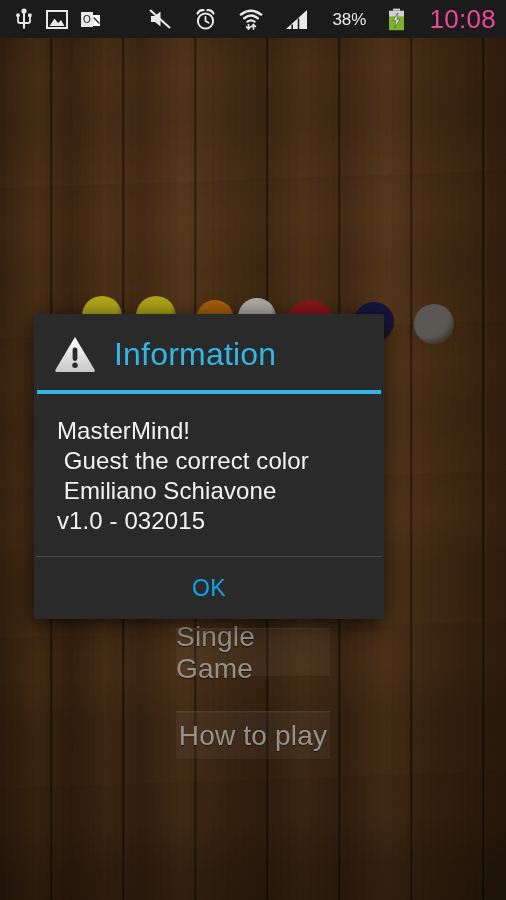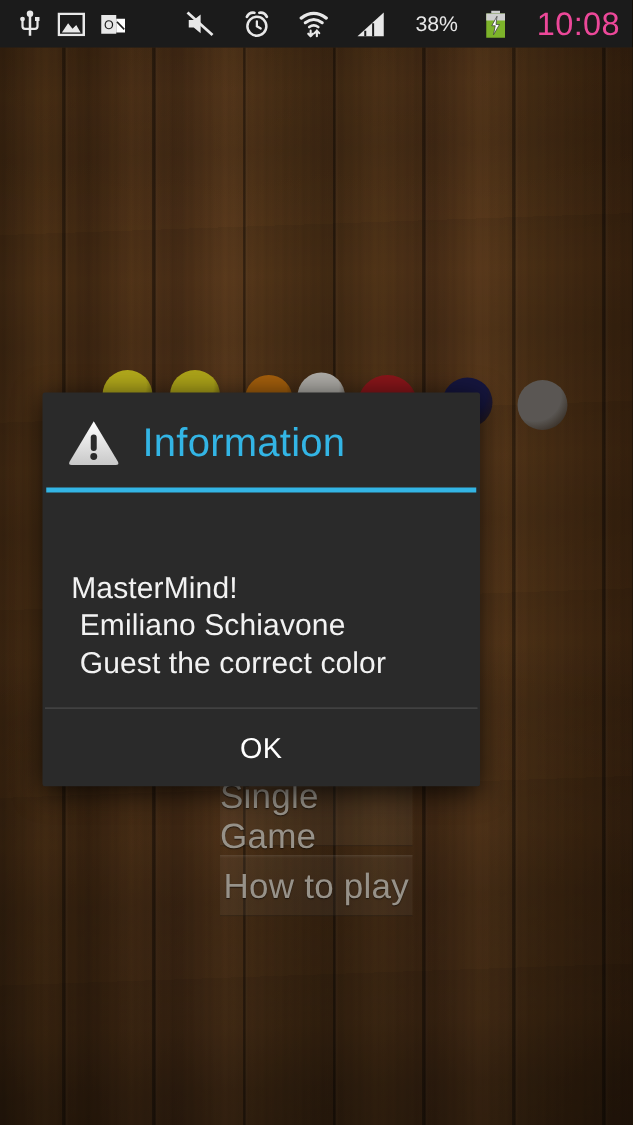--- a/index.html
+++ b/index.html
@@ -141,21 +141,21 @@
     color: #b9b2a8;
     font-size: 28px;
     letter-spacing: 0.2px;
     background: rgba(255,255,255,0.055);
     border-top: 1px solid rgba(255,255,255,0.085);
     border-bottom: 1px solid rgba(0,0,0,0.22);
     box-shadow: inset 0 1px 0 rgba(255,255,255,0.04);
     text-shadow: 0 1px 1px rgba(0,0,0,0.55);
   }
   #btn-single { top: 628px; }
-  #btn-howto  { top: 684px; }
+  #btn-howto  { top: 711px; }
 
   
   #dialog-scrim {
     position: absolute;
     top: 38px; left: 0;
     width: 506px;
     height: 862px;
     background: rgba(0,0,0,0.18);
     z-index: 10;
   }
@@ -182,42 +182,41 @@
     margin-left: 17px;
     letter-spacing: 0.2px;
   }
   #title-rule {
     height: 4px;
     background: #33b5e5;
     margin: 0 3px;
   }
   #dialog-body {
     padding: 22px 22px 20px 23px;
-    margin-top: 40px;
   }
   .msg-line {
     color: #f2f2f2;
     font-size: 24px;
     line-height: 30px;
     letter-spacing: 0.1px;
     white-space: pre;
   }
   #button-rule {
     height: 1px;
     background: #4a4a4a;
     margin: 0 2px;
   }
   #dialog-buttons {
     display: flex;
     align-items: center;
     justify-content: center;
     height: 62px;
   }
   #ok-button {
-    color: #ffffff;
+    color: #0ea5e9;
     font-size: 23px;
     letter-spacing: 0.3px;
     background: transparent;
     border: 0;
     padding: 10px 46px;
     font-family: "Liberation Sans", sans-serif;
     cursor: pointer;
   }
 </style>
 </head>
@@ -262,22 +261,23 @@
           <circle cx="24" cy="36.2" r="3.0" fill="#2a2a2a"></circle>
         </svg>
       </span>
       <span id="dialog-title">Information</span>
     </div>
 
     <div id="title-rule"></div>
 
     <div id="dialog-body">
       <div class="msg-line">MasterMind!</div>
+      <div class="msg-line"> Guest the correct color</div>
       <div class="msg-line"> Emiliano Schiavone</div>
-      <div class="msg-line"> Guest the correct color</div>
+      <div class="msg-line">v1.0 - 032015</div>
     </div>
 
     <div id="button-rule"></div>
 
     <div id="dialog-buttons">
       <button id="ok-button">OK</button>
     </div>
   </div>
 
   <div id="statusbar">

